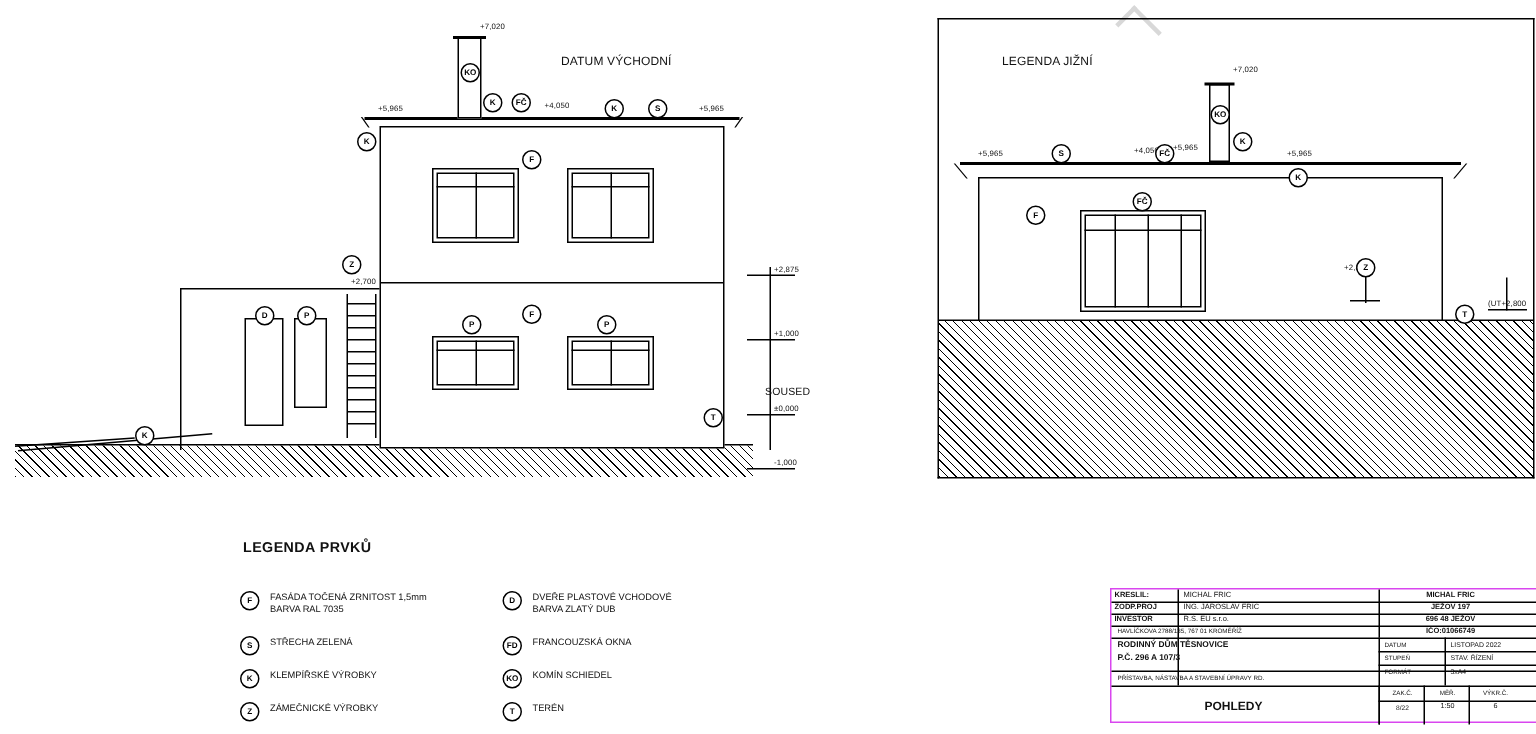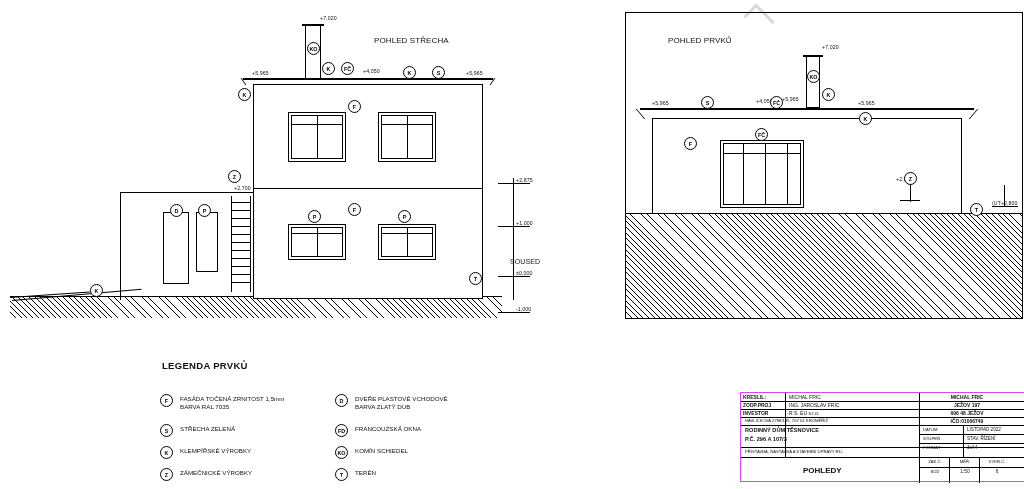--- a/index.html
+++ b/index.html
@@ -81,21 +81,21 @@
 <body>
 
 <div class="sheet">
 
   <div class="wm">
     <div class="roof"></div>
   </div>
 
   <div class="view" style="left:0;top:0;width:560px;height:330px;">
 
-    <div class="lbl big" style="left:374px;top:36px;">POHLED STŘECHA</div>
+    <div class="lbl big" style="left:374px;top:36px;">DATUM VÝCHODNÍ</div>
 
     <div class="ground" style="left:10px;top:296px;width:492px;height:22px;"></div>
     <div class="ln hl" style="left:10px;top:297px;width:80px;transform:rotate(-4deg);transform-origin:left;"></div>
 
     <div class="ln hl" style="left:12px;top:300px;width:130px;height:1px;transform:rotate(-5deg);transform-origin:left center;"></div>
 
     <div class="wallbox" style="left:253px;top:84px;width:230px;height:215px;"></div>
 
     <div class="ln hl" style="left:243px;top:78px;width:250px;height:2px;"></div>
     <div class="ln" style="left:243px;top:78px;width:12px;height:7px;border-left:1px solid #000;background:none;transform:skewX(35deg);"></div>
@@ -212,21 +212,21 @@
     <div class="circ" style="left:469px;top:272px;">
         <span>T</span>
       </div>
     <div class="circ" style="left:90px;top:284px;">
         <span>K</span>
       </div>
   </div>
 
   <div class="view" style="left:600px;top:0;width:424px;height:340px;">
 
-    <div class="lbl big" style="left:68px;top:36px;">POHLED PRVKŮ</div>
+    <div class="lbl big" style="left:68px;top:36px;">LEGENDA JIŽNÍ</div>
 
     <div class="ln hl" style="left:25px;top:12px;width:398px;"></div>
     <div class="ln vl" style="left:25px;top:12px;height:307px;"></div>
     <div class="ln vl" style="left:422px;top:12px;height:307px;"></div>
     <div class="ln hl" style="left:25px;top:318px;width:398px;"></div>
 
     <div class="ground" style="left:26px;top:213px;width:396px;height:105px;"></div>
 
     <div class="wallbox" style="left:52px;top:118px;width:310px;height:96px;"></div>
 

